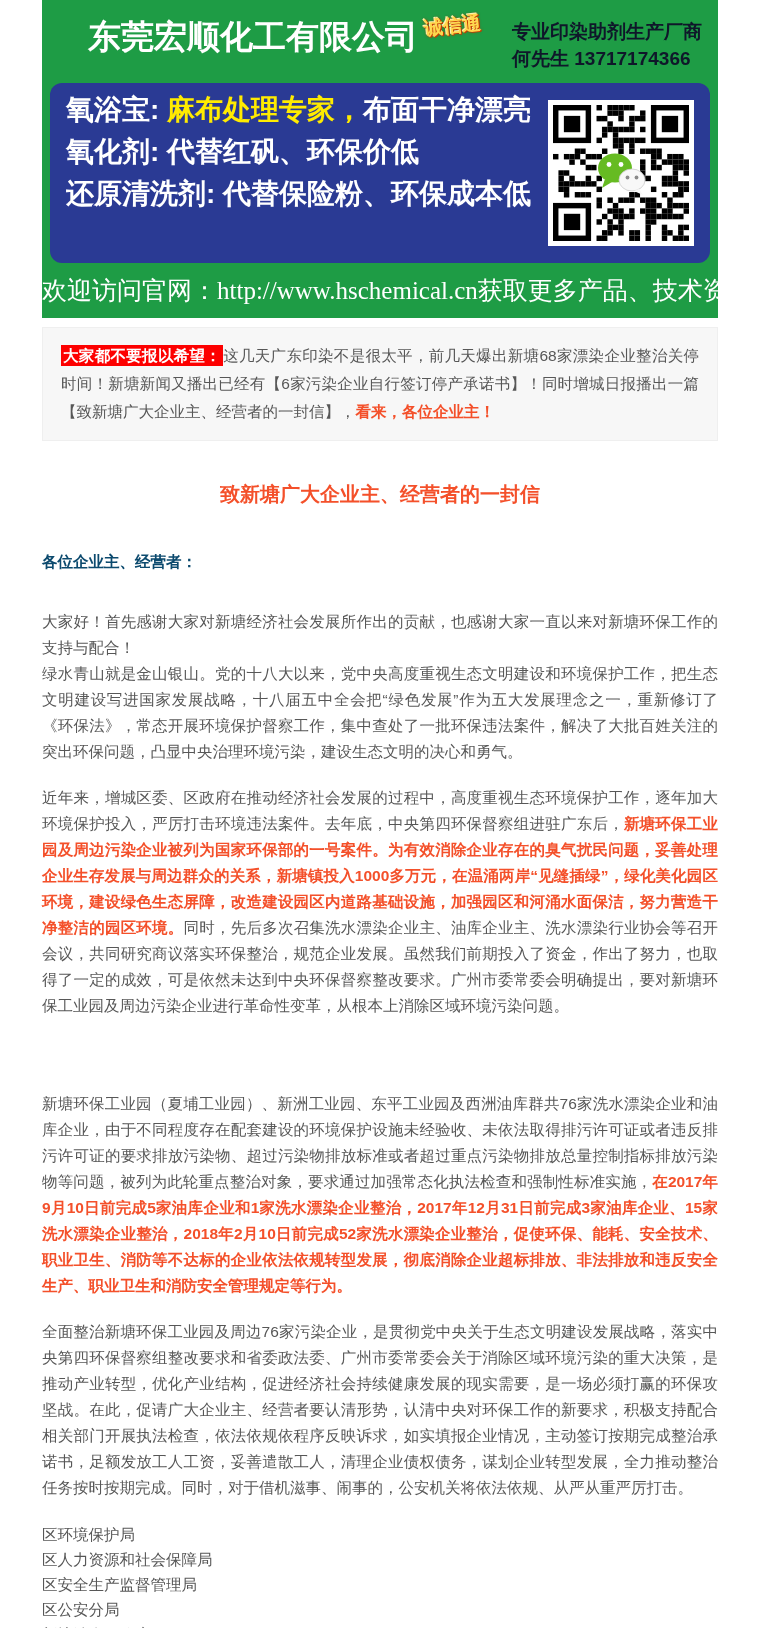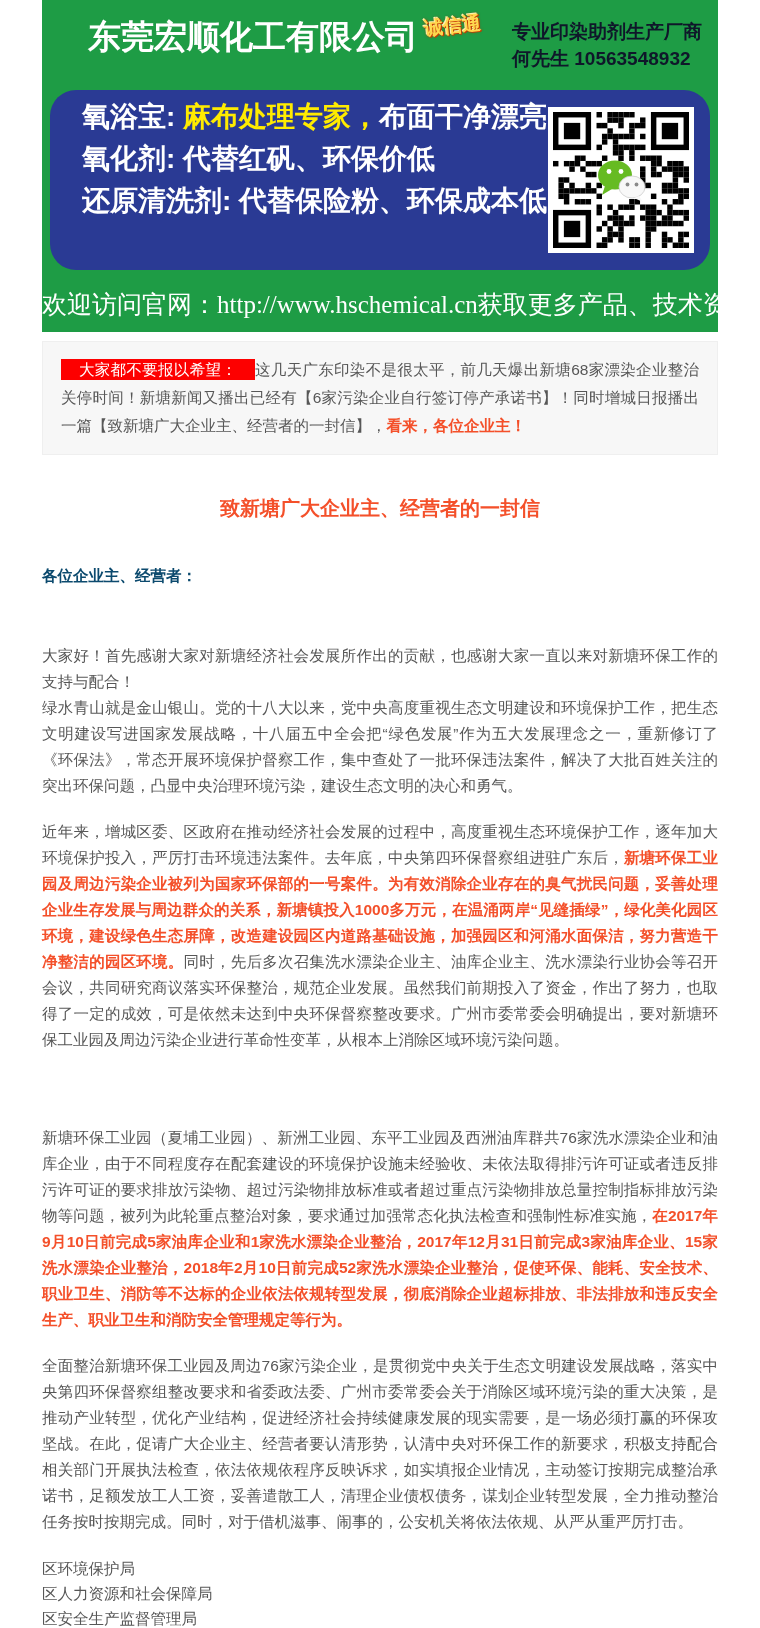--- a/index.html
+++ b/index.html
@@ -13,63 +13,63 @@
 
   
   .banner{margin:0 42px;width:676px;background:var(--green);}
   .banner-top{display:flex;align-items:flex-start;height:83px;padding:14px 8px 0 46px;}
   .company{font-size:33px;font-weight:bold;color:#fff;line-height:46px;white-space:nowrap;}
   .seal{display:inline-block;margin:2px 0 0 6px;font-size:19px;font-weight:bold;color:#ffd84d;
         text-shadow:1px 1px 0 #c53a00,-1px -1px 0 #ffefb0,0 0 3px #a33000;
         transform:rotate(-6deg);line-height:20px;}
   .tagline-block{margin-left:auto;padding:4px 8px 0 0;text-align:left;color:#0f172a;font-weight:bold;
         font-size:19px;line-height:27px;white-space:nowrap;}
-  .blue-panel{position:relative;margin:7px 8px;width:660px;height:180px;background:var(--blue);
-        border-radius:26px;padding:6px 16px 6px 32px;overflow:hidden;}
+  .blue-panel{position:relative;margin:0 8px;width:660px;height:180px;background:var(--blue);
+        border-radius:12px;padding:6px 16px 6px 16px;overflow:hidden;}
   .panel-line{font-size:28px;font-weight:bold;line-height:42px;white-space:nowrap;}
   .seg-white{color:#fff;}
   .seg-yellow{color:var(--yellow);}
   .qr{position:absolute;top:17px;right:16px;width:146px;height:146px;background:#fff;padding:5px;}
   .qr svg.qr-grid{display:block;width:136px;height:136px;}
   .wx-logo{position:absolute;top:50%;left:50%;transform:translate(-50%,-50%);width:52px;height:44px;}
   .website{color:#fff;text-align:center;font-size:25px;line-height:55px;height:55px;
         font-family:Liberation Serif, serif;white-space:nowrap;}
 
   
   .intro{margin:9px 42px 0;width:676px;background:var(--intro-bg);border:1px solid #efefef;
         padding:14px 18px;font-size:15.5px;line-height:28px;color:var(--body-color);text-align:justify;}
-  .seg-highlight{background:var(--highlight);color:#fff;font-weight:normal;padding:2px 18px;}
+  .seg-highlight{background:var(--highlight);color:#fff;font-weight:bold;padding:2px 2px;}
   .seg-red{color:var(--accent);font-weight:bold;}
   .seg-normal{color:inherit;}
 
   
   .letter{margin:0 42px;width:676px;color:var(--body-color);}
   .title{margin:40px 0 0;text-align:center;color:var(--accent);font-size:20px;font-weight:bold;line-height:26px;}
   .salutation{margin:44px 0 0;font-weight:bold;color:#0c4a6e;font-size:15.5px;line-height:22px;}
-  .paragraphs{margin-top:56px;}
+  .paragraphs{margin-top:36px;}
   .para{margin:0;font-size:15.5px;line-height:26px;text-align:justify;}
   .para.gap-normal{margin-top:20px;}
   .para.gap-large{margin-top:72px;}
 
   
   .footer{margin:21px 42px 0;width:676px;}
   .sig-line,.date-line{font-size:15.5px;line-height:25px;color:var(--body-color);}
 </style>
 </head>
 <body>
 
 <div class="page">
 
   <div class="banner">
     <div class="banner-top">
       <span class="company">东莞宏顺化工有限公司</span>
       <span class="seal">诚信通</span>
       <div class="tagline-block">
         <div>专业印染助剂生产厂商</div>
-        <div>何先生 10563548932</div>
+        <div>何先生 13717174366</div>
       </div>
     </div>
     <div class="blue-panel">
       <div>
           <div class="panel-line"><span class="seg-white">氧浴宝: </span><span class="seg-yellow">麻布处理专家，</span><span class="seg-white">布面干净漂亮</span></div>
           <div class="panel-line"><span class="seg-white">氧化剂: 代替红矾、环保价低</span></div>
           <div class="panel-line"><span class="seg-white">还原清洗剂: 代替保险粉、环保成本低</span></div>
         </div>
       <div class="qr">
         <svg class="qr-grid" id="qr-svg" viewBox="0 0 25 25">
@@ -299,19 +299,19 @@
         <p class="para gap-large"><span class="seg-normal">新塘环保工业园（夏埔工业园）、新洲工业园、东平工业园及西洲油库群共76家洗水漂染企业和油库企业，由于不同程度存在配套建设的环境保护设施未经验收、未依法取得排污许可证或者违反排污许可证的要求排放污染物、超过污染物排放标准或者超过重点污染物排放总量控制指标排放污染物等问题，被列为此轮重点整治对象，要求通过加强常态化执法检查和强制性标准实施，</span><span class="seg-red">在2017年9月10日前完成5家油库企业和1家洗水漂染企业整治，2017年12月31日前完成3家油库企业、15家洗水漂染企业整治，2018年2月10日前完成52家洗水漂染企业整治，促使环保、能耗、安全技术、职业卫生、消防等不达标的企业依法依规转型发展，彻底消除企业超标排放、非法排放和违反安全生产、职业卫生和消防安全管理规定等行为。</span></p>
         <p class="para gap-normal"><span class="seg-normal">全面整治新塘环保工业园及周边76家污染企业，是贯彻党中央关于生态文明建设发展战略，落实中央第四环保督察组整改要求和省委政法委、广州市委常委会关于消除区域环境污染的重大决策，是推动产业转型，优化产业结构，促进经济社会持续健康发展的现实需要，是一场必须打赢的环保攻坚战。在此，促请广大企业主、经营者要认清形势，认清中央对环保工作的新要求，积极支持配合相关部门开展执法检查，依法依规依程序反映诉求，如实填报企业情况，主动签订按期完成整治承诺书，足额发放工人工资，妥善遣散工人，清理企业债权债务，谋划企业转型发展，全力推动整治任务按时按期完成。同时，对于借机滋事、闹事的，公安机关将依法依规、从严从重严厉打击。</span></p>
       </div>
   </div>
 
   <div class="footer">
     <div>
         <div class="sig-line">区环境保护局</div>
         <div class="sig-line">区人力资源和社会保障局</div>
         <div class="sig-line">区安全生产监督管理局</div>
-        <div class="sig-line">各位企业主</div>
+        <div class="sig-line">区公安分局</div>
         <div class="sig-line">新塘镇人民政府</div>
       </div>
 
   </div>
 
 </div>
 
 </body></html>

